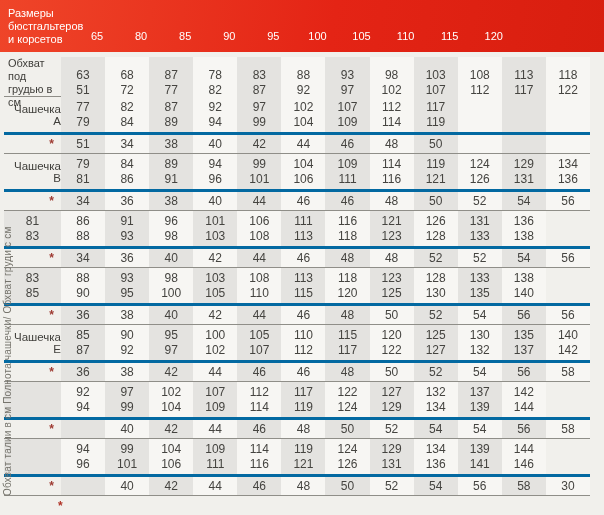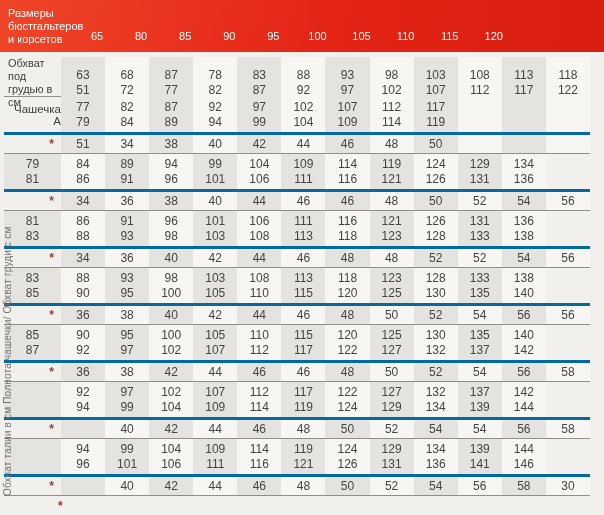--- a/index.html
+++ b/index.html
@@ -175,20 +175,21 @@
           <span class="num">48</span>
         </div>
         <div class="c g">
           <span class="num">50</span>
         </div>
         <div class="c w"></div>
         <div class="c g"></div>
         <div class="c w"></div>
       </div>
       <div class="row row-cup">
+        <div class="lab cup-lab">Чашечка B</div>
         <div class="c g">
           <span class="num">79</span>
           <span class="num">81</span>
         </div>
         <div class="c w">
           <span class="num">84</span>
           <span class="num">86</span>
         </div>
         <div class="c g">
           <span class="num">89</span>
@@ -442,20 +443,21 @@
           <span class="num">54</span>
         </div>
         <div class="c g">
           <span class="num">56</span>
         </div>
         <div class="c w">
           <span class="num">56</span>
         </div>
       </div>
       <div class="row row-cup">
+        <div class="lab cup-lab">Чашечка E</div>
         <div class="c g">
           <span class="num">85</span>
           <span class="num">87</span>
         </div>
         <div class="c w">
           <span class="num">90</span>
           <span class="num">92</span>
         </div>
         <div class="c g">
           <span class="num">95</span>

